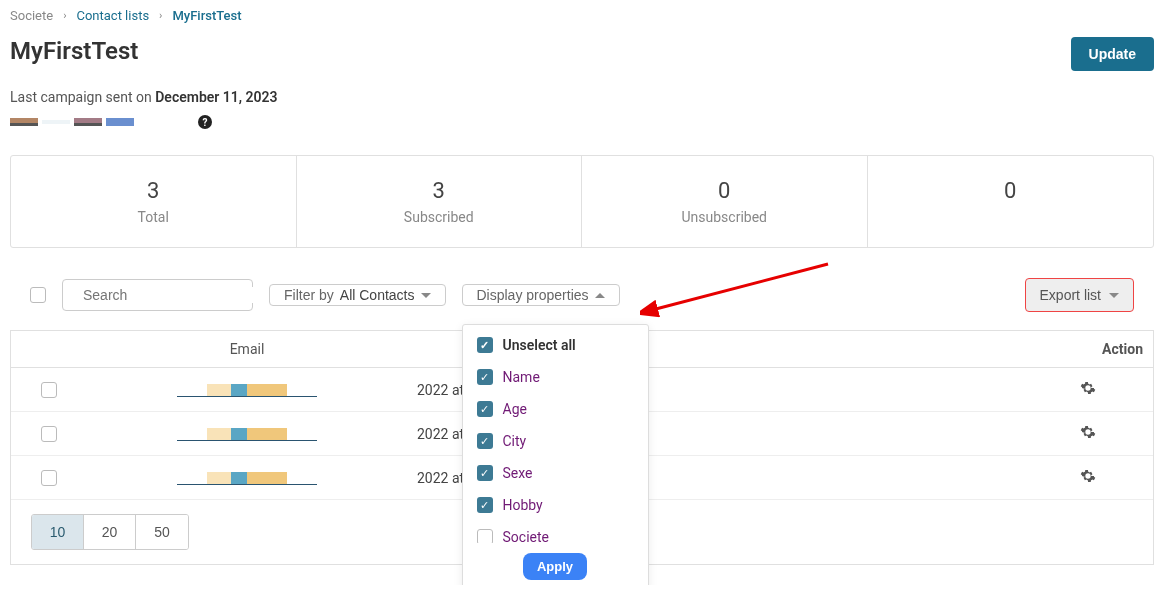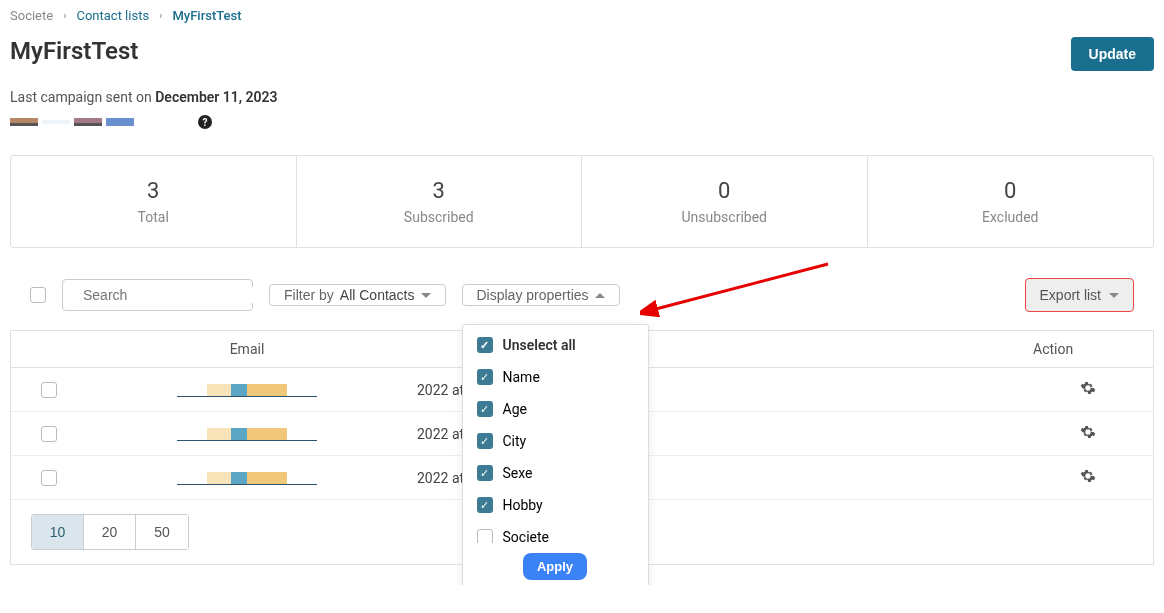--- a/index.html
+++ b/index.html
@@ -47,40 +47,40 @@
     .btn-light { background:#eee; border:1px solid #ef4444; border-radius:4px; padding:8px 14px; font-size:14px; color:#555; cursor:pointer; display:inline-flex; align-items:center; gap:8px; }
     .triangle-down { width:0; height:0; border-left:5px solid transparent; border-right:5px solid transparent; border-top:5px solid #888; }
     .triangle-up { width:0; height:0; border-left:5px solid transparent; border-right:5px solid transparent; border-bottom:5px solid #888; }
     .spacer { flex:1; }
 
     
     .display-wrap { position:relative; }
     .dropdown-panel { position:absolute; top:40px; left:0; width:187px; background:#fff; border:1px solid #ddd; border-radius:3px; box-shadow: 0 2px 10px rgba(0,0,0,.08); z-index: 20; padding: 12px 0 0 0; }
     .panel-scroll { max-height:182px; overflow-y:scroll; padding: 0 14px; }
     .panel-head { padding: 0 14px 8px 14px; display:flex; align-items:center; gap:10px; font-weight:600; font-size:14px; color:#333; }
-    .panel-item { display:flex; align-items:center; gap:10px; padding:8px 0; font-size:14px; color:#000000; cursor:pointer; }
+    .panel-item { display:flex; align-items:center; gap:10px; padding:8px 0; font-size:14px; color:#701a75; cursor:pointer; }
     .check { width:16px; height:16px; border-radius:3px; display:inline-flex; align-items:center; justify-content:center; flex-shrink:0; }
     .check.on { background:#3d7a94; color:#fff; }
     .check.on::after { content:"✓"; font-size:11px; }
     .check.off { border:1.5px solid #bbb; background:#fff; }
     .panel-footer { padding: 10px 0 12px 0; display:flex; justify-content:center; border-top: 0; }
     .btn-apply { background:#3b82f6; color:#fff; border:none; border-radius:8px; padding:6px 14px; font-size:13px; font-weight:600; cursor:pointer; }
 
     
     .panel-scroll::-webkit-scrollbar { width: 12px; }
     .panel-scroll::-webkit-scrollbar-track { background: #f4f4f4; }
     .panel-scroll::-webkit-scrollbar-thumb { background: #ccc; }
     .panel-scroll::-webkit-scrollbar-button { background: #eee; height: 12px; }
 
     
     .table { border:1px solid #e0e0e0; border-bottom:1px solid #e0e0e0; }
     .thead, .trow { display:grid; grid-template-columns: 56px 340px 1fr 110px; align-items:center; }
     .thead { border-bottom:1px solid #e0e0e0; padding: 10px 10px; font-size:14px; color:#555; }
     .thead .th-email { text-align:center; }
-    .thead .th-action { text-align:left; }
+    .thead .th-action { text-align:right;font-weight:bold; }
     .trow { border-bottom:1px solid #eee; padding: 12px 10px; font-size:14px; color:#444; }
     .trow:last-child { border-bottom:none; }
     .trow .cb { display:flex; justify-content:center; }
     .trow .email { display:flex; justify-content:center; }
     .redact { width:140px; height:14px; border-bottom:1.5px solid #2a5470; position:relative; display:flex; align-items:flex-end; justify-content:center; }
     .redact::before { content:""; width:80px; height:12px; background: linear-gradient(90deg,#f9e3b8 0 30%, #5aa6c4 30% 50%, #f0c77b 50% 100%); }
     .date { text-align:left; }
     .action { text-align:center; }
     .gear { width:16px; height:16px; color:#555; }
 
@@ -130,21 +130,20 @@
     <div class="stat">
       <div class="num">3</div>
       <div class="lbl">Subscribed</div>
     </div>
     <div class="stat">
       <div class="num">0</div>
       <div class="lbl">Unsubscribed</div>
     </div>
     <div class="stat">
       <div class="num">0</div>
-      <div class="lbl">Excluded</div>
     </div>
   </div>
 
   <div class="toolbar">
     <span class="checkbox"></span>
     <div class="search-wrap">
       <svg viewBox="0 0 24 24" fill="none" stroke="#444" stroke-width="2.5">
           <circle cx="10" cy="10" r="7"></circle>
           <line x1="21" y1="21" x2="15" y2="15"></line>
         </svg>

